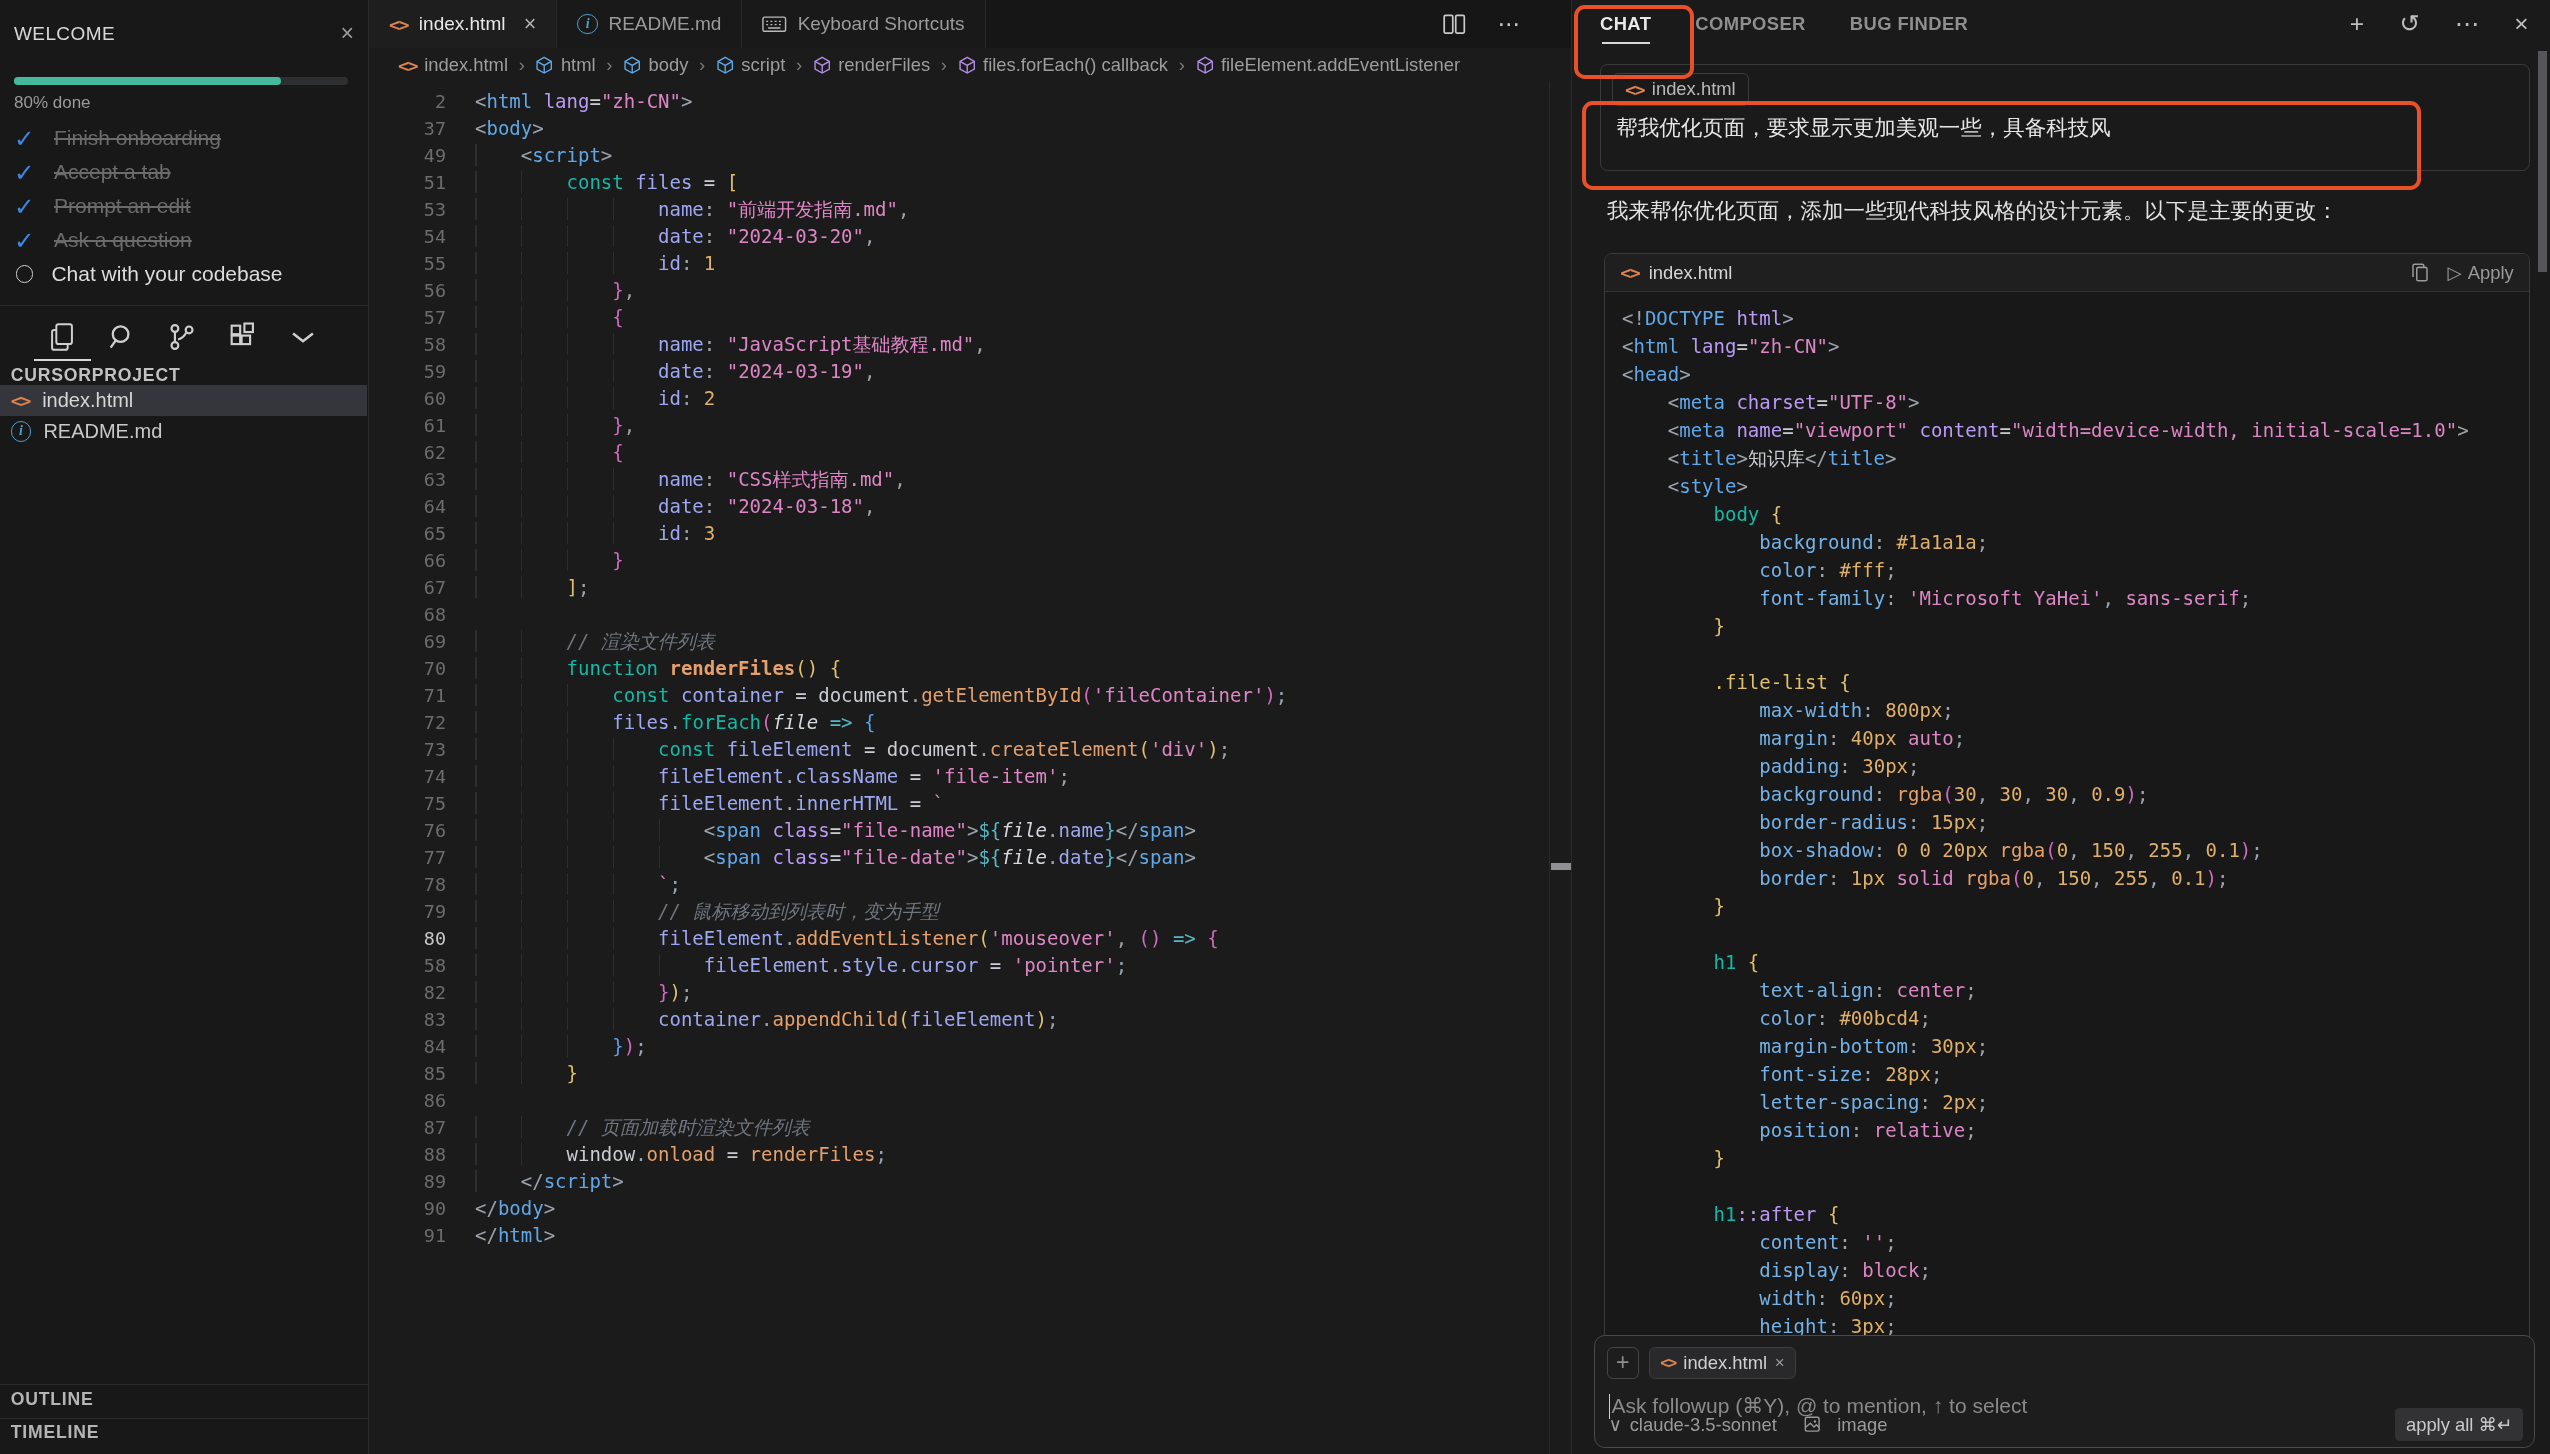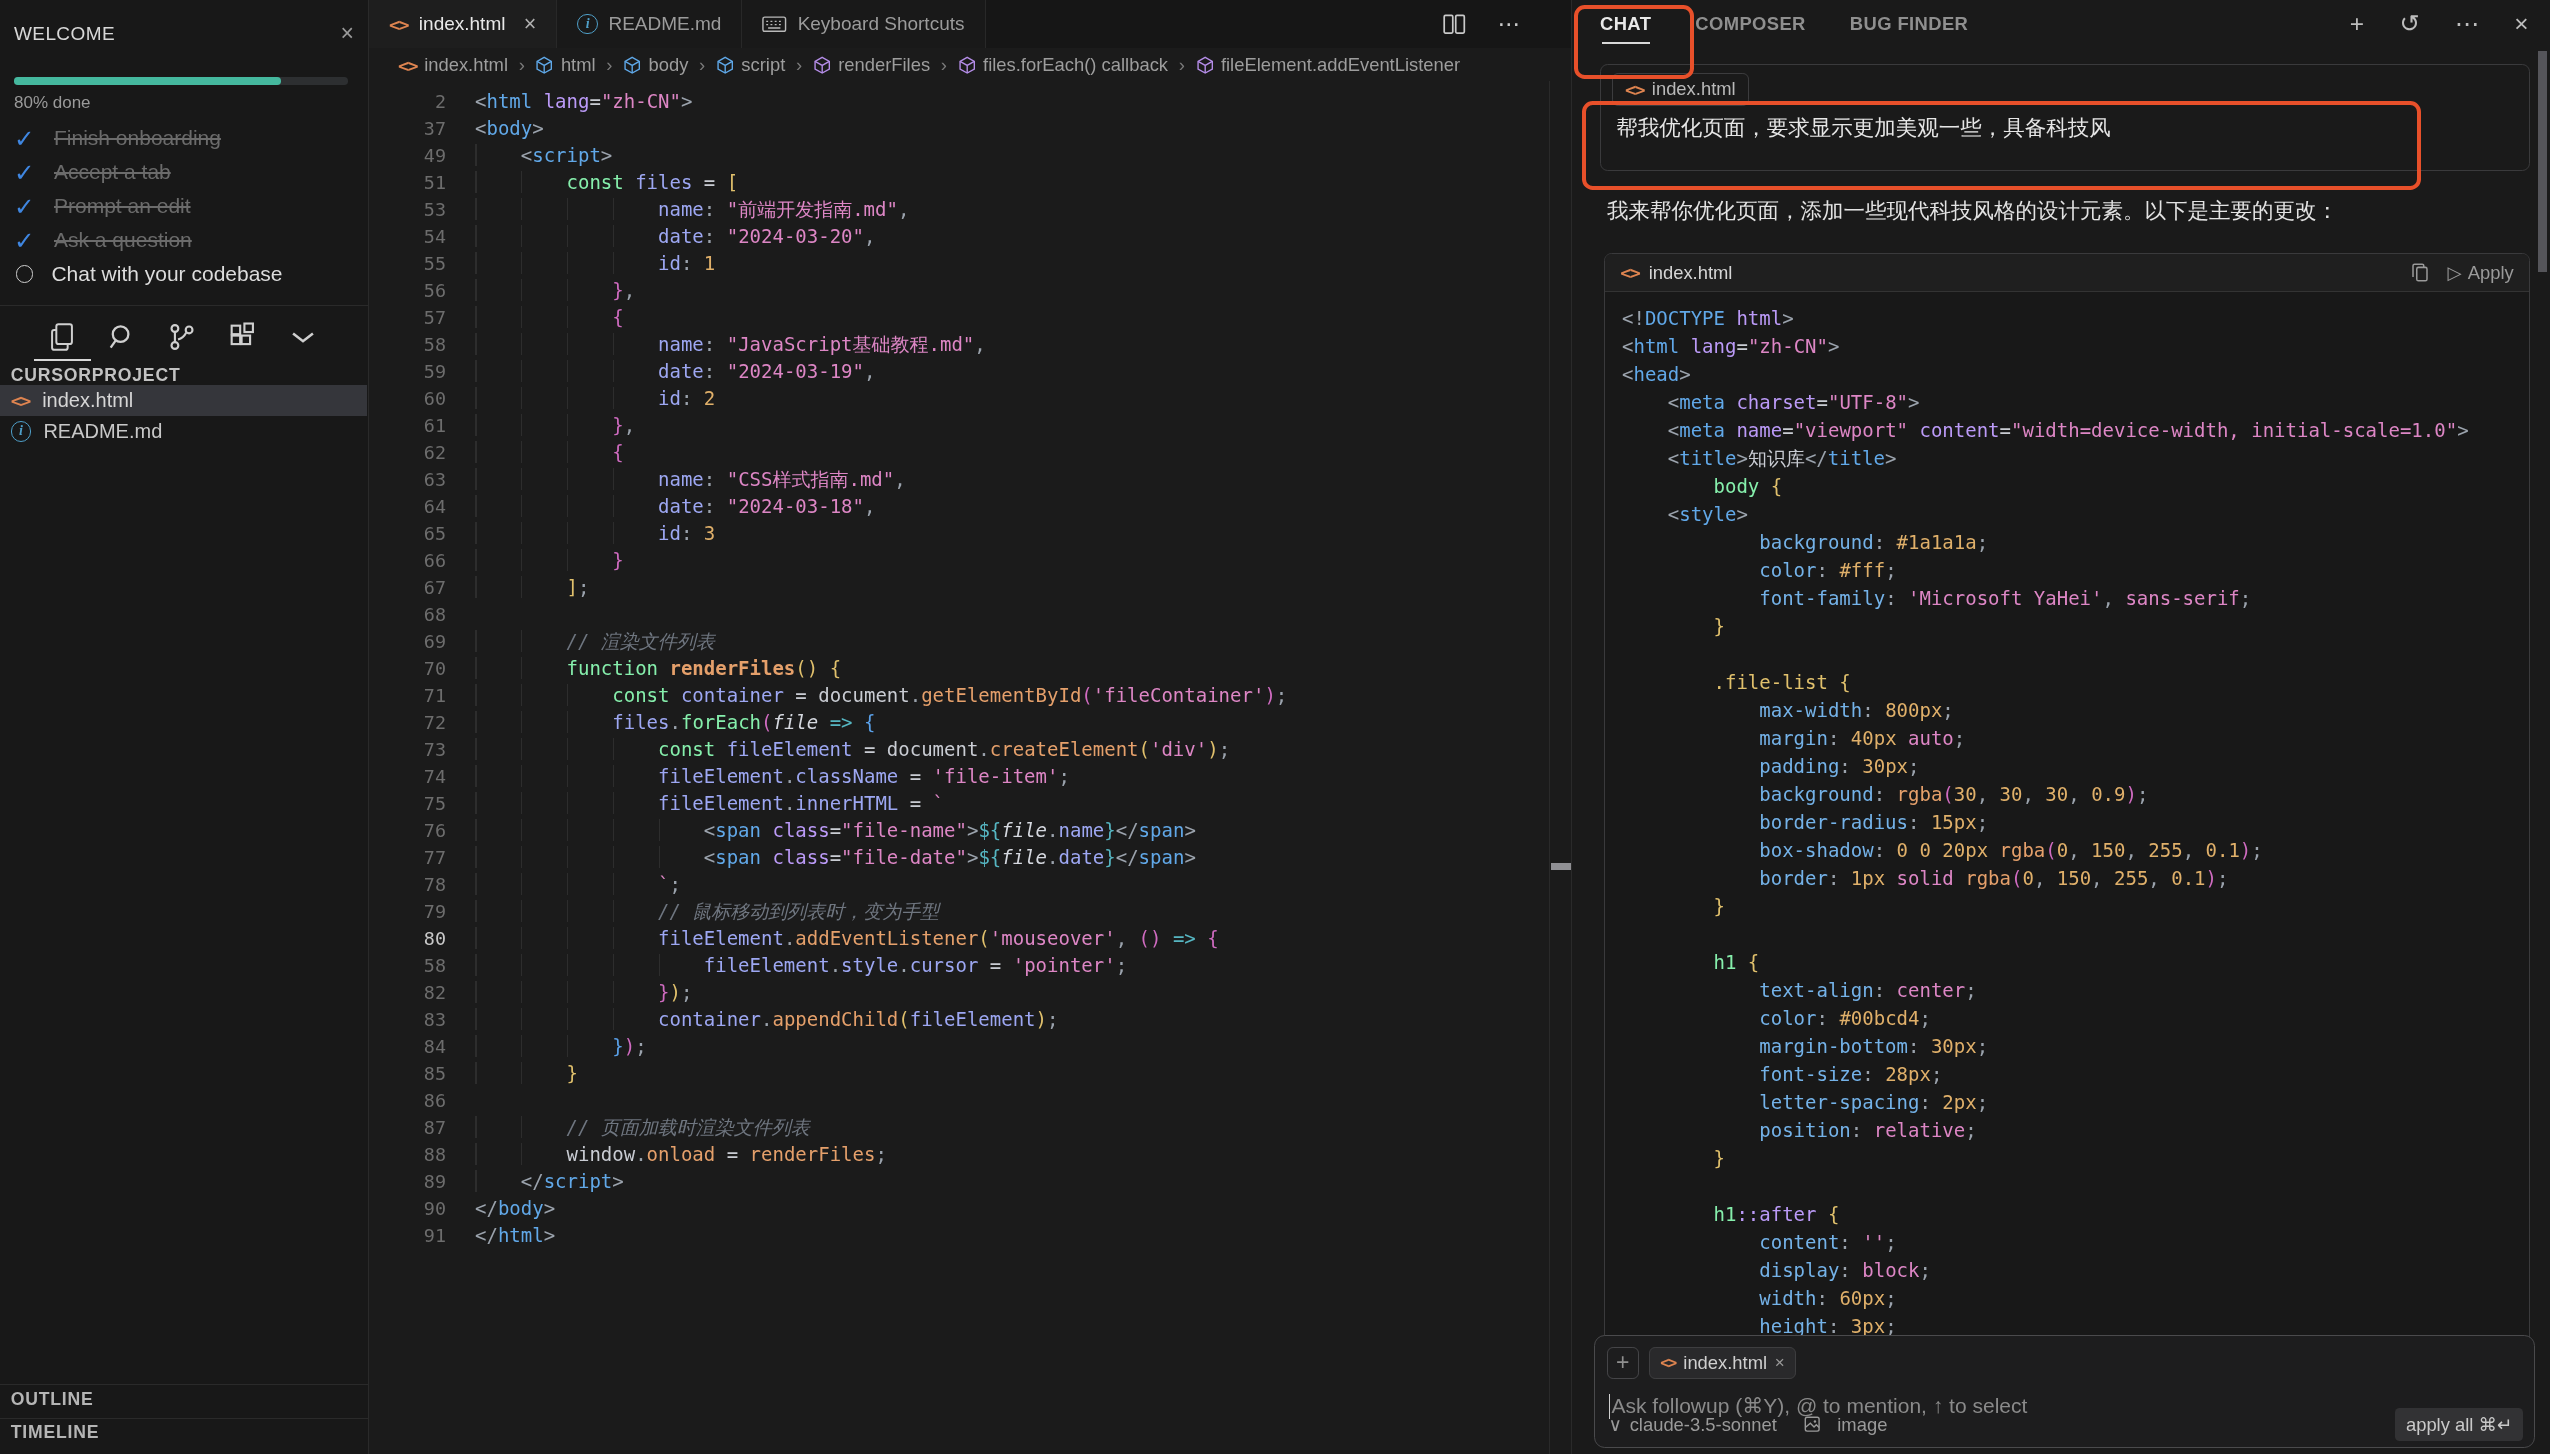--- a/index.html
+++ b/index.html
@@ -50,21 +50,21 @@
   
   .code{position:relative;padding-top:6.1px;font-family:"DejaVu Sans Mono","Liberation Mono",monospace;font-size:19px;}
   .cline{display:flex;height:27px;line-height:27px;white-space:pre;}
   .cline .ln{flex:none;width:77px;padding-right:29px;text-align:right;color:#6d6d6d;font-size:18.4px;}
   .cline.active .ln{color:#c8c8c8;}
   .ctext{white-space:pre;}
   .ed-vline{position:absolute;top:81px;bottom:0;width:0.8px;background:#2a2a2a;}
   .ed-dash{position:absolute;left:1182px;top:863px;width:20px;height:7px;background:#909094;}
   
   .tk-pun{color:#9ba3ad}.tk-tag{color:#61a8e8}.tk-attr{color:#bb9af7}.tk-str{color:#dd86c5}
-  .tk-kw{color:#86efac}.tk-var{color:#9da7f2}.tk-num{color:#e0b06a}.tk-cmt{color:#6f7680;font-style:italic}
+  .tk-kw{color:#14b8a6}.tk-var{color:#9da7f2}.tk-num{color:#e0b06a}.tk-cmt{color:#6f7680;font-style:italic}
   .tk-fn{color:#e5a06b}.tk-fnb{color:#e5a06b;font-weight:bold}.tk-brY{color:#e0c06c}.tk-brP{color:#cf6bc0}
   .tk-brB{color:#5aa0e8}.tk-op{color:#56b6c2}.tk-eq{color:#c9ccd3}.tk-txt{color:#c9ccd3}
   .tk-prop{color:#74b2e8}.tk-sel{color:#e0c06c}.tk-ital{color:#d5d8df;font-style:italic}
   .ed .tk-ind{background:repeating-linear-gradient(to right,#2d2d2d 0 1.5px,transparent 1.5px 46px);}
   
   .chat{position:absolute;left:1571px;top:0;width:979px;height:100%;background:#1a1a1a;
         border-left:1.5px solid #2a2a2a;box-sizing:border-box;}
   .chat-tabbar{height:48px;display:flex;align-items:center;gap:44px;padding-left:28px;
                font-size:18.4px;font-weight:bold;color:#8f8f8f;}
   .chat-tab{cursor:pointer;position:relative;letter-spacing:0.4px;}
@@ -371,22 +371,22 @@
           </span>
         </span>
       </div>
       <div class="cb-body">
           <div class="cline"><span class="ctext"><span class="tk-pun">&lt;!</span><span class="tk-tag">DOCTYPE</span><span class="tk-attr"> html</span><span class="tk-pun">&gt;</span></span></div>
           <div class="cline"><span class="ctext"><span class="tk-pun">&lt;</span><span class="tk-tag">html</span><span class="tk-attr"> lang</span><span class="tk-eq">=</span><span class="tk-str">"zh-CN"</span><span class="tk-pun">&gt;</span></span></div>
           <div class="cline"><span class="ctext"><span class="tk-pun">&lt;</span><span class="tk-tag">head</span><span class="tk-pun">&gt;</span></span></div>
           <div class="cline"><span class="ctext"><span class="tk-ind">    </span><span class="tk-pun">&lt;</span><span class="tk-tag">meta</span><span class="tk-attr"> charset</span><span class="tk-eq">=</span><span class="tk-str">"UTF-8"</span><span class="tk-pun">&gt;</span></span></div>
           <div class="cline"><span class="ctext"><span class="tk-ind">    </span><span class="tk-pun">&lt;</span><span class="tk-tag">meta</span><span class="tk-attr"> name</span><span class="tk-eq">=</span><span class="tk-str">"viewport"</span><span class="tk-attr"> content</span><span class="tk-eq">=</span><span class="tk-str">"width=device-width, initial-scale=1.0"</span><span class="tk-pun">&gt;</span></span></div>
           <div class="cline"><span class="ctext"><span class="tk-ind">    </span><span class="tk-pun">&lt;</span><span class="tk-tag">title</span><span class="tk-pun">&gt;</span><span class="tk-txt">知识库</span><span class="tk-pun">&lt;/</span><span class="tk-tag">title</span><span class="tk-pun">&gt;</span></span></div>
+          <div class="cline"><span class="ctext"><span class="tk-ind">    </span><span class="tk-pun">&lt;</span><span class="tk-tag">style</span><span class="tk-pun">&gt;</span></span></div>
           <div class="cline"><span class="ctext"><span class="tk-ind">        </span><span class="tk-kw">body </span><span class="tk-brY">{</span></span></div>
-          <div class="cline"><span class="ctext"><span class="tk-ind">    </span><span class="tk-pun">&lt;</span><span class="tk-tag">style</span><span class="tk-pun">&gt;</span></span></div>
           <div class="cline"><span class="ctext"><span class="tk-ind">            </span><span class="tk-prop">background</span><span class="tk-pun">: </span><span class="tk-num">#1a1a1a</span><span class="tk-pun">;</span></span></div>
           <div class="cline"><span class="ctext"><span class="tk-ind">            </span><span class="tk-prop">color</span><span class="tk-pun">: </span><span class="tk-num">#fff</span><span class="tk-pun">;</span></span></div>
           <div class="cline"><span class="ctext"><span class="tk-ind">            </span><span class="tk-prop">font-family</span><span class="tk-pun">: </span><span class="tk-str">'Microsoft YaHei'</span><span class="tk-pun">, </span><span class="tk-str">sans-serif</span><span class="tk-pun">;</span></span></div>
           <div class="cline"><span class="ctext"><span class="tk-ind">        </span><span class="tk-brY">}</span></span></div>
           <div class="cline"><span class="ctext"></span></div>
           <div class="cline"><span class="ctext"><span class="tk-ind">        </span><span class="tk-sel">.file-list </span><span class="tk-brY">{</span></span></div>
           <div class="cline"><span class="ctext"><span class="tk-ind">            </span><span class="tk-prop">max-width</span><span class="tk-pun">: </span><span class="tk-num">800px</span><span class="tk-pun">;</span></span></div>
           <div class="cline"><span class="ctext"><span class="tk-ind">            </span><span class="tk-prop">margin</span><span class="tk-pun">: </span><span class="tk-num">40px </span><span class="tk-str">auto</span><span class="tk-pun">;</span></span></div>
           <div class="cline"><span class="ctext"><span class="tk-ind">            </span><span class="tk-prop">padding</span><span class="tk-pun">: </span><span class="tk-num">30px</span><span class="tk-pun">;</span></span></div>
           <div class="cline"><span class="ctext"><span class="tk-ind">            </span><span class="tk-prop">background</span><span class="tk-pun">: </span><span class="tk-fn">rgba</span><span class="tk-brP">(</span><span class="tk-num">30</span><span class="tk-pun">, </span><span class="tk-num">30</span><span class="tk-pun">, </span><span class="tk-num">30</span><span class="tk-pun">, </span><span class="tk-num">0.9</span><span class="tk-brP">)</span><span class="tk-pun">;</span></span></div>

